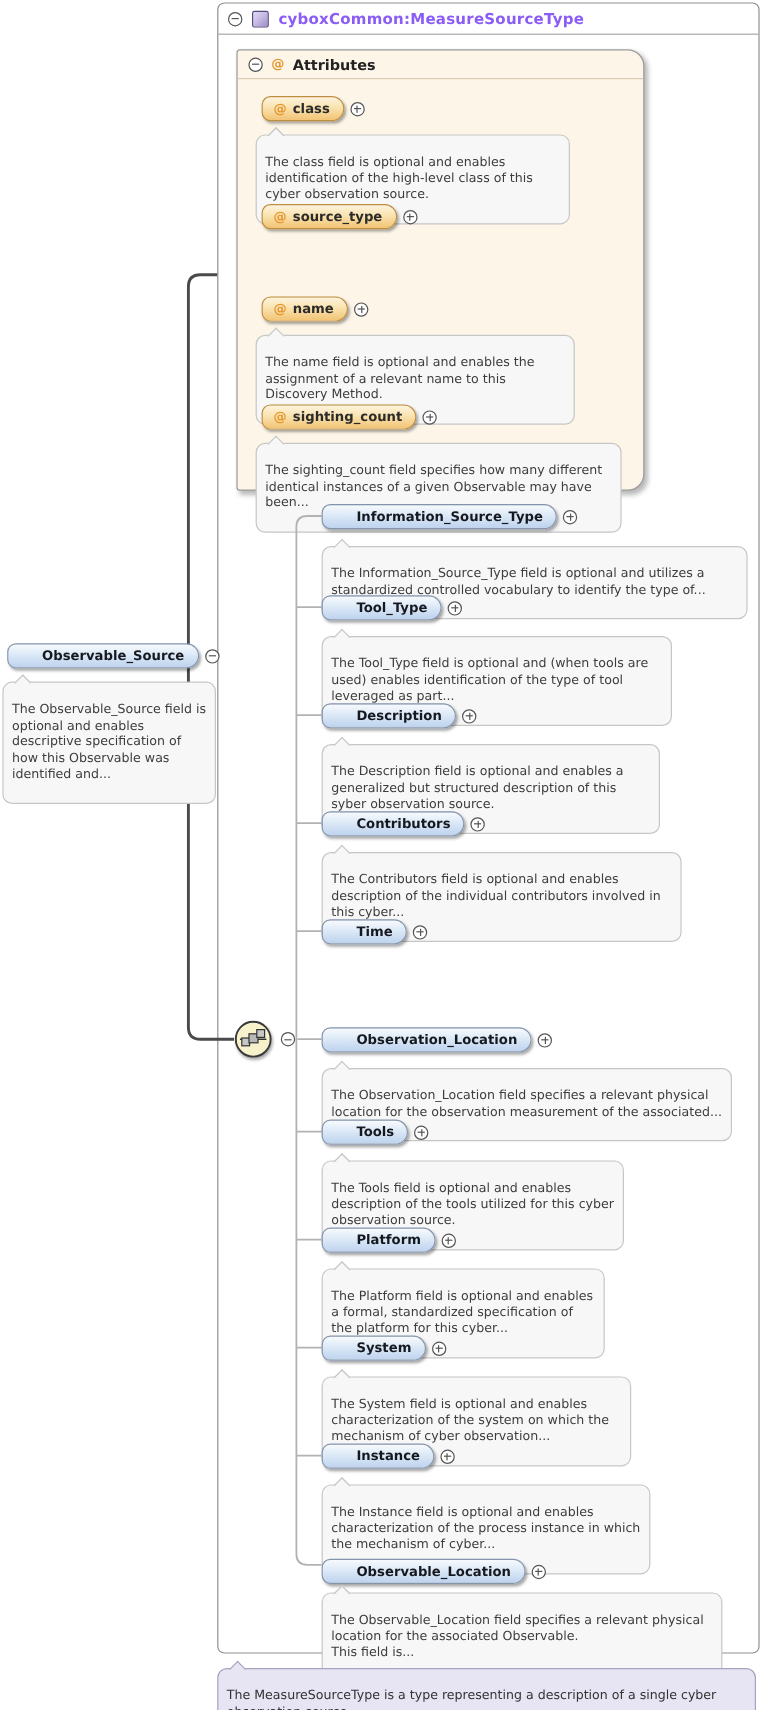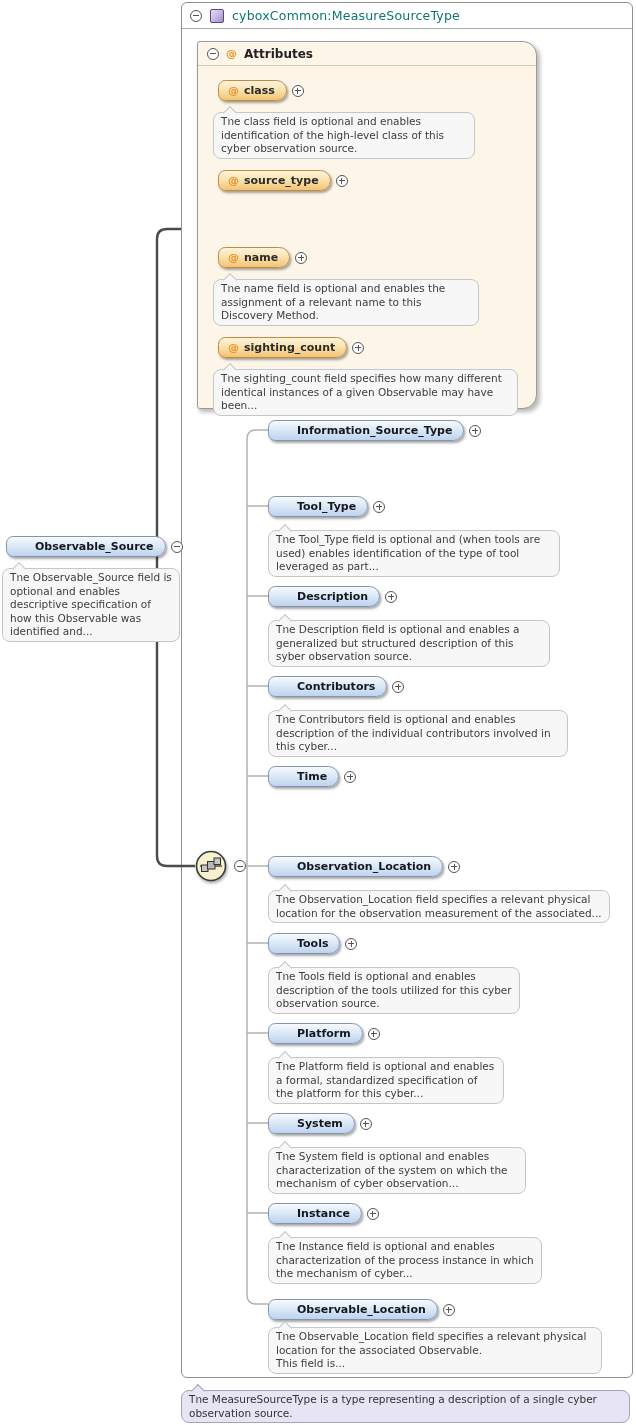--- a/index.html
+++ b/index.html
@@ -12,21 +12,21 @@
   }
   *{margin:0;padding:0;box-sizing:border-box;}
   body{background:#ffffff;font-family:"DejaVu Sans","Liberation Sans",sans-serif;}
   .canvas{position:relative;width:636px;height:1425px;background:#fff;overflow:hidden;}
 
   
   .type-box{position:absolute;left:181px;top:2px;width:452px;height:1376px;
     background:#fff;border:1px solid #8f8f8f;border-radius:6px;z-index:1;}
   .type-header{display:flex;align-items:center;gap:8px;height:26px;padding:0 8px;
     border-bottom:1px solid #a9a9a9;}
-  .type-title{font-size:12.5px;font-weight:400;color:#0f766e;letter-spacing:.2px;}
+  .type-title{font-size:12.5px;font-weight:700;color:#8b5cf6;letter-spacing:.2px;}
   .ct-icon{width:14px;height:14px;border:1px solid #564a80;border-radius:2px;
     background:linear-gradient(135deg,#e3dcf4 0%,#c5b9e4 50%,#9b8dc6 100%);}
 
   .attr-box{position:absolute;left:15px;top:38px;width:340px;height:368px;
     background:var(--attr-panel-bg);border:1px solid #9a9a9a;
     border-radius:3px 14px 14px 3px;box-shadow:2.5px 3px 4px rgba(0,0,0,.28);}
   .attr-header{display:flex;align-items:center;gap:7px;height:24px;padding:0 9px;
     border-bottom:1px solid #d9ccb2;font-size:12px;font-weight:600;color:#222;}
 
   
@@ -44,21 +44,21 @@
     color:#2b2b2b;box-shadow:1.5px 2px 2.5px rgba(0,0,0,.35);white-space:nowrap;}
   .badge.orange{background:linear-gradient(180deg,#fdf4de 0%,#f9e3b0 45%,#f2c475 100%);
     border:1px solid var(--attr-badge-border);}
   .badge.blue{background:linear-gradient(180deg,#f7fafd 0%,#dce9f7 45%,#bed3ee 100%);
     border:1px solid var(--el-badge-border);color:#16181f;padding-left:28px;}
 
   .node-row{position:absolute;display:flex;align-items:center;gap:5px;z-index:3;}
 
   
   .tooltip{position:absolute;z-index:3;background:var(--tooltip-bg);
-    border:1px solid #c6c6c6;border-radius:8px;padding:2px 7px;
+    border:1px solid #c6c6c6;border-radius:8px;padding:16px 7px;
     font-size:10.5px;line-height:13.5px;color:#3d3d3d;white-space:pre-line;}
   .tooltip::before{content:"";position:absolute;top:-5.5px;left:11px;width:9px;height:9px;
     background:var(--tooltip-bg);border-left:1px solid #c6c6c6;border-top:1px solid #c6c6c6;
     transform:rotate(45deg);}
   .tooltip.note{background:var(--note-bg);border-color:#a3a3bd;color:#333;}
   .tooltip.note::before{background:var(--note-bg);border-color:#a3a3bd;}
 
   svg.wires{position:absolute;left:0;top:0;z-index:2;pointer-events:none;}
   .seq-wrap{position:absolute;left:194px;top:849px;z-index:3;display:flex;align-items:center;gap:6px;}
   .seq-circle{filter:drop-shadow(1.5px 2px 1.5px rgba(0,0,0,.35));}
@@ -144,20 +144,21 @@
     </svg>
     <span class="circ"></span>
   </div>
 
   <div class="node-row" style="left:268px;top:420px">
     <span class="badge blue">
         <span>Information_Source_Type</span>
       </span>
     <span class="circ plus"></span>
   </div>
+  <div class="tooltip" style="left:268px;top:455px;width:355px">The Information_Source_Type field is optional and utilizes a standardized controlled vocabulary to identify the type of...</div>
 
   <div class="node-row" style="left:268px;top:496px">
     <span class="badge blue">
         <span>Tool_Type</span>
       </span>
     <span class="circ plus"></span>
   </div>
   <div class="tooltip" style="left:268px;top:530px;width:292px">The Tool_Type field is optional and (when tools are used) enables identification of the type of tool leveraged as part...</div>
 
   <div class="node-row" style="left:268px;top:586px">

